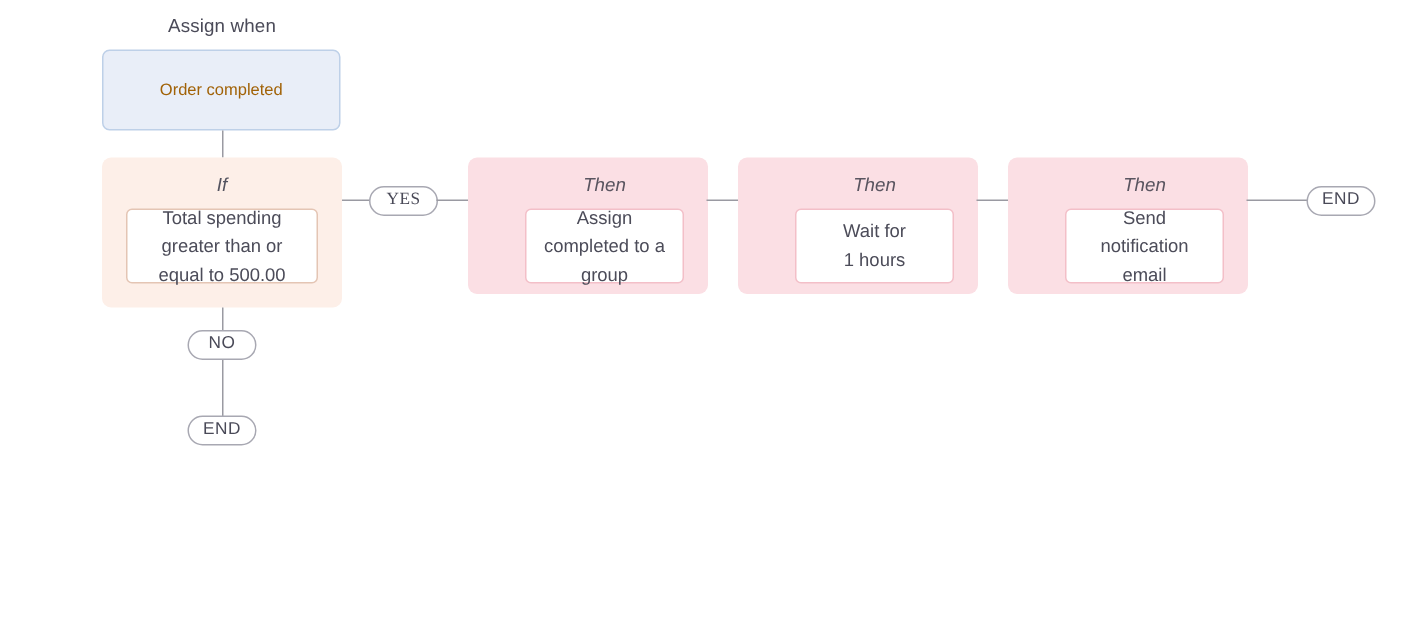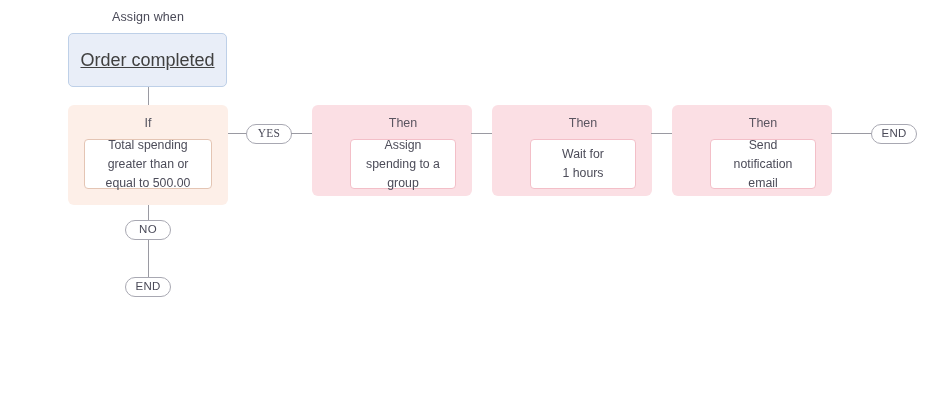--- a/index.html
+++ b/index.html
@@ -46,43 +46,43 @@
     position: absolute;
     box-sizing: border-box;
     background: #e9eef8;
     border: 1.3px solid #bed0e8;
     border-radius: 5px;
     display: flex;
     align-items: center;
     justify-content: center;
   }
   .trigger-node .node-text {
-    font-size: 18px;
-    color: #404040;
+    font-size: 11px;
+    color: #a16207;
     text-align: center;
     line-height: 1.5;
-    text-decoration: underline;
   }
 
   
   .group-block {
     position: absolute;
     box-sizing: border-box;
     border-radius: 6px;
     padding-top: 9px;
   }
   .group-block.kind-if    { background: #fdefe8; }
   .group-block.kind-then  { background: #fbdfe4; padding-left: 22px; }
 
   .group-head {
     font-size: 12.5px;
     color: #53535f;
     text-align: center;
     line-height: 18px;
     margin-bottom: 7px;
+    font-style: italic;
   }
   .group-block.kind-then .group-head { color: #5a5560; }
 
   .inner-card {
     box-sizing: border-box;
     background: #ffffff;
     border-radius: 4px;
     margin: 0 16px;
     height: 50px;
     display: flex;
@@ -142,21 +142,21 @@
 
   <div class="pill" style="left:246px; top:124px; width:46px; height:20px;font-family:Liberation Serif, serif;">
     <span class="pill-text">YES</span>
   </div>
 
   <div class="conn-h" style="left:291px; top:133px; width:22px;"></div>
 
   <div class="group-block kind-then" style="left:312px; top:105px; width:160px; height:91px;">
     <div class="group-head">Then</div>
     <div class="inner-card">
-      <div class="card-text">Assign spending to a group</div>
+      <div class="card-text">Assign completed to a group</div>
     </div>
   </div>
 
   <div class="conn-h" style="left:471px; top:133px; width:22px;"></div>
 
   <div class="group-block kind-then" style="left:492px; top:105px; width:160px; height:91px;">
     <div class="group-head">Then</div>
     <div class="inner-card">
       <div class="card-text">
         <div>Wait for</div>

